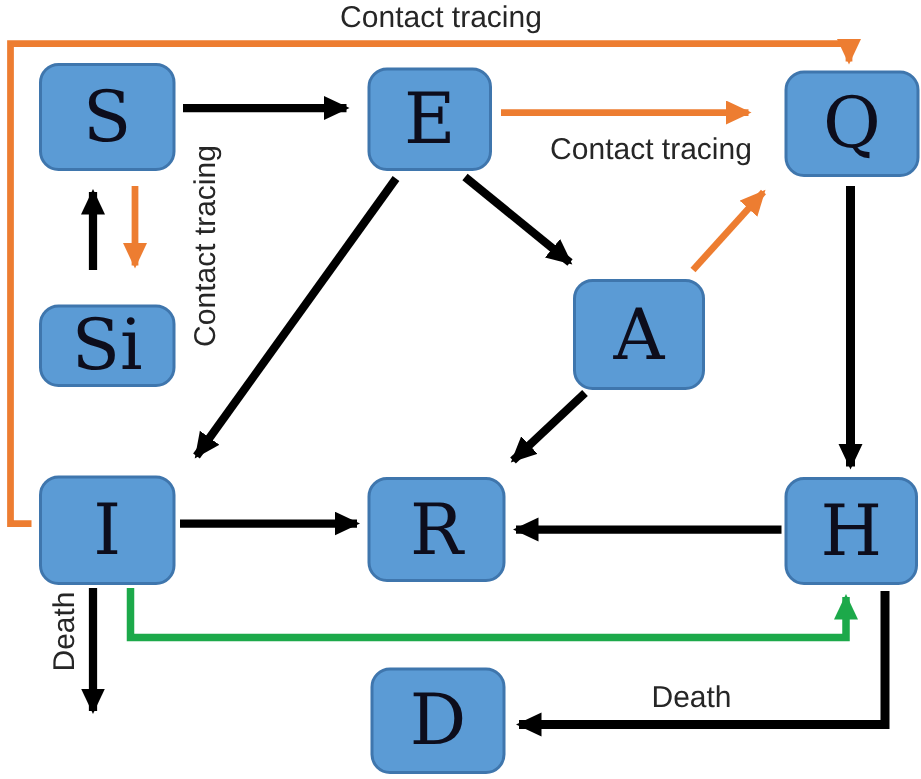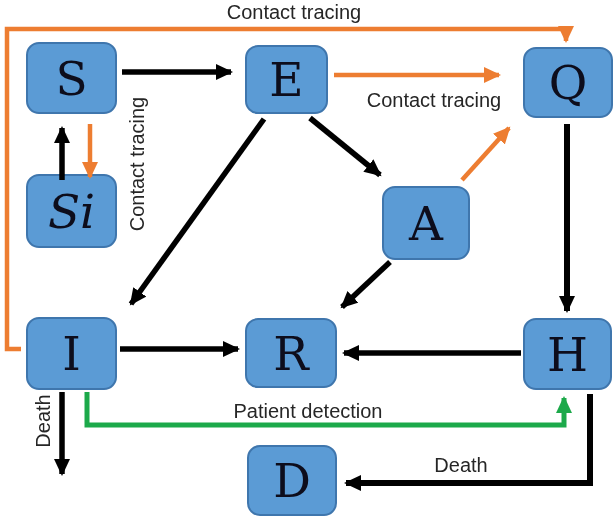--- a/index.html
+++ b/index.html
@@ -14,21 +14,21 @@
     font-family:"DejaVu Serif","Liberation Serif",serif;font-size:47px;line-height:1;
     color:#0d0d1c;
   }
   .elabel{
     position:absolute;z-index:4;color:#262626;font-size:20px;line-height:1.2;
     text-align:center;white-space:nowrap;
   }
   .vlabel{transform:rotate(-90deg);transform-origin:center;}
   
   #n-s {left:26px; top:42px; width:91px;height:72px;}
-  #n-si{left:26px; top:174px;width:91px;height:74px;font-style:italic;}
+  #n-si{left:26px; top:203px;width:91px;height:55px;}
   #n-e {left:245px;top:45px; width:83px;height:69px;}
   #n-q {left:523px;top:47px; width:90px;height:71px;}
   #n-a {left:382px;top:186px;width:88px;height:74px;}
   #n-i {left:26px; top:317px;width:91px;height:73px;}
   #n-r {left:245px;top:318px;width:92px;height:70px;}
   #n-h {left:523px;top:318px;width:89px;height:72px;}
   #n-d {left:247px;top:445px;width:90px;height:71px;}
   
   #l-ct-top   {left:204px;top:0px;  width:180px;}
   #l-ct-mid   {left:344px;top:88px; width:180px;}
@@ -80,17 +80,16 @@
   <div class="node" id="n-q">Q</div>
   <div class="node" id="n-a">A</div>
   <div class="node" id="n-i">I</div>
   <div class="node" id="n-r">R</div>
   <div class="node" id="n-h">H</div>
   <div class="node" id="n-d">D</div>
 
   <div class="elabel" id="l-ct-top">Contact tracing</div>
   <div class="elabel" id="l-ct-mid">Contact tracing</div>
   <div class="elabel vlabel" id="l-ct-vert">Contact tracing</div>
-  <div class="elabel" id="l-patient">Patient detection</div>
   <div class="elabel vlabel" id="l-death-l">Death</div>
   <div class="elabel" id="l-death-b">Death</div>
 
 </div>
 
 </body></html>

